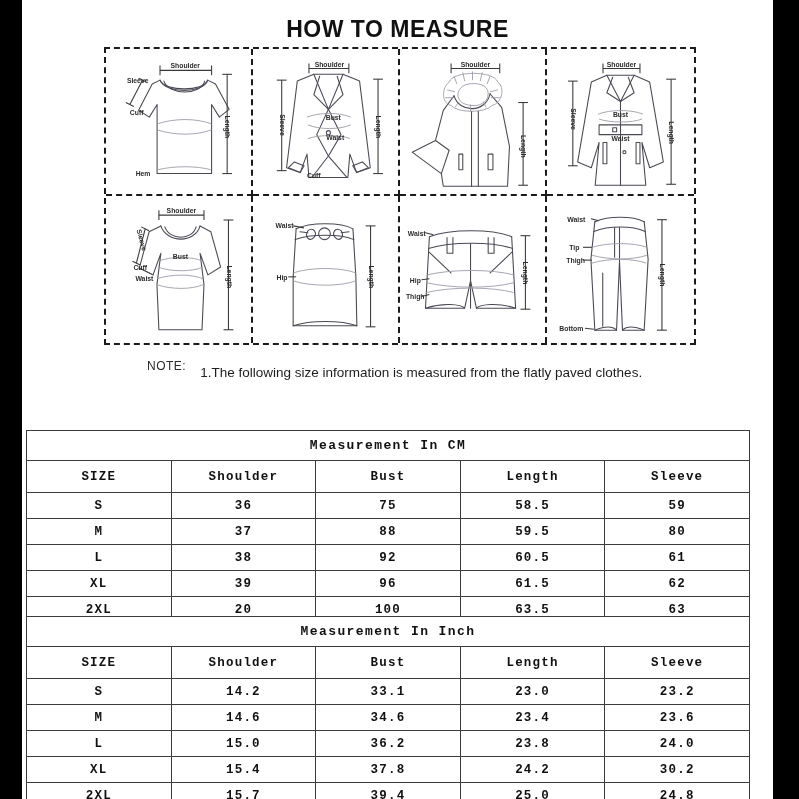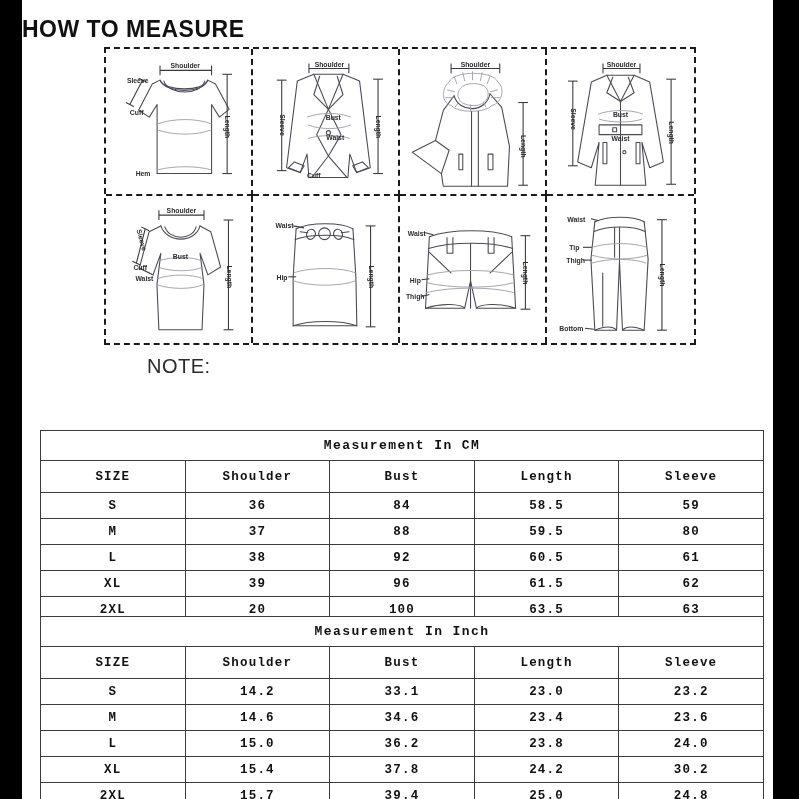--- a/index.html
+++ b/index.html
@@ -25,21 +25,21 @@
     left: 22px;
     top: 0;
     width: 751px;
     height: 799px;
     background: #ffffff;
     box-sizing: border-box;
   }
 
   
   .title {
-    text-align: left;
+    text-align: center;
     font-size: 23px;
     font-weight: bold;
     letter-spacing: 0.5px;
     color: #111;
     padding-top: 16px;
     font-family: "Liberation Sans", sans-serif;
   }
 
   
   .grid-wrap {
@@ -90,41 +90,41 @@
     left: 0;
     top: 355px;
     width: 751px;
   }
   .note-row {
     display: flex;
     align-items: flex-start;
     padding-left: 125px;
   }
   .note-label {
-    font-size: 20px;
+    font-size: 12px;
     color: #2b2b2b;
     letter-spacing: 0.5px;
     line-height: 22px;
     white-space: nowrap;
   }
   .note-lines {
     padding-left: 14px;
     padding-top: 4px;
   }
   .note-line {
     font-size: 13.5px;
     color: #1d1d1d;
     line-height: 27px;
     white-space: nowrap;
   }
 
   
   .tbl-block {
     position: absolute;
-    left: 18px;
+    left: 4px;
     width: 724px;
   }
   #tbl-cm  { top: 430px; }
   #tbl-in  { top: 616px; }
 
   table.size {
     border-collapse: collapse;
     width: 100%;
     table-layout: fixed;
     font-family: "Liberation Serif", serif;
@@ -487,41 +487,42 @@
           </svg>
         </div>
 
       </div>
     </div>
 
     <div class="note">
       <div class="note-row">
         <div class="note-label">NOTE:</div>
         <div class="note-lines">
+          <div class="note-line">1.The following size information is measured from the flatly paved clothes.</div>
         </div>
       </div>
     </div>
 
     <div class="tbl-block" id="tbl-cm">
       <table class="size">
         <tbody>
           <tr class="caption-row">
             <td colspan="5">Measurement In CM</td>
           </tr>
           <tr class="head-row">
             <td class="col-size">SIZE</td>
             <td class="col-sh">Shoulder</td>
             <td class="col-bu">Bust</td>
             <td class="col-le">Length</td>
             <td class="col-sl">Sleeve</td>
           </tr>
           <tr>
             <td>S</td>
             <td>36</td>
-            <td>84</td>
+            <td>75</td>
             <td>58.5</td>
             <td>59</td>
           </tr>
           <tr>
             <td>M</td>
             <td>37</td>
             <td>88</td>
             <td>59.5</td>
             <td>80</td>
           </tr>

